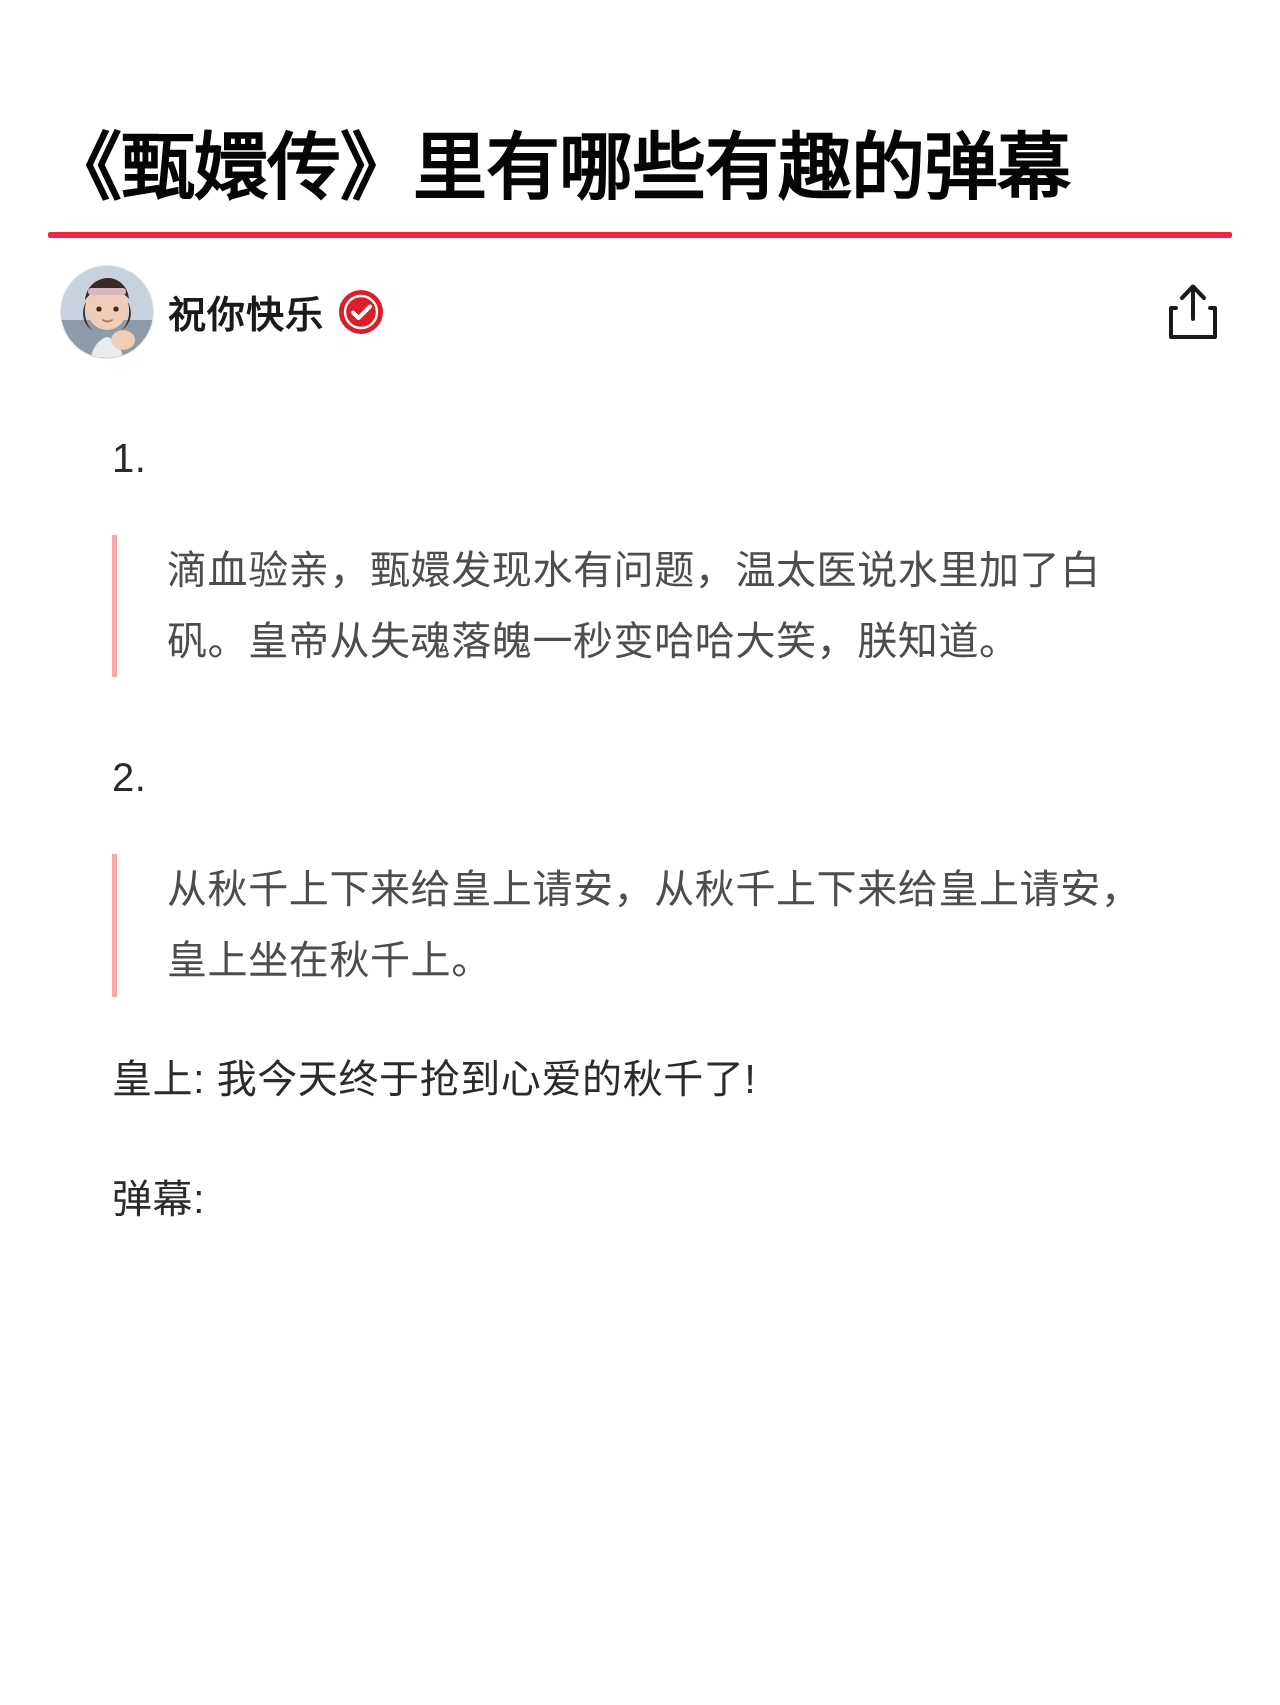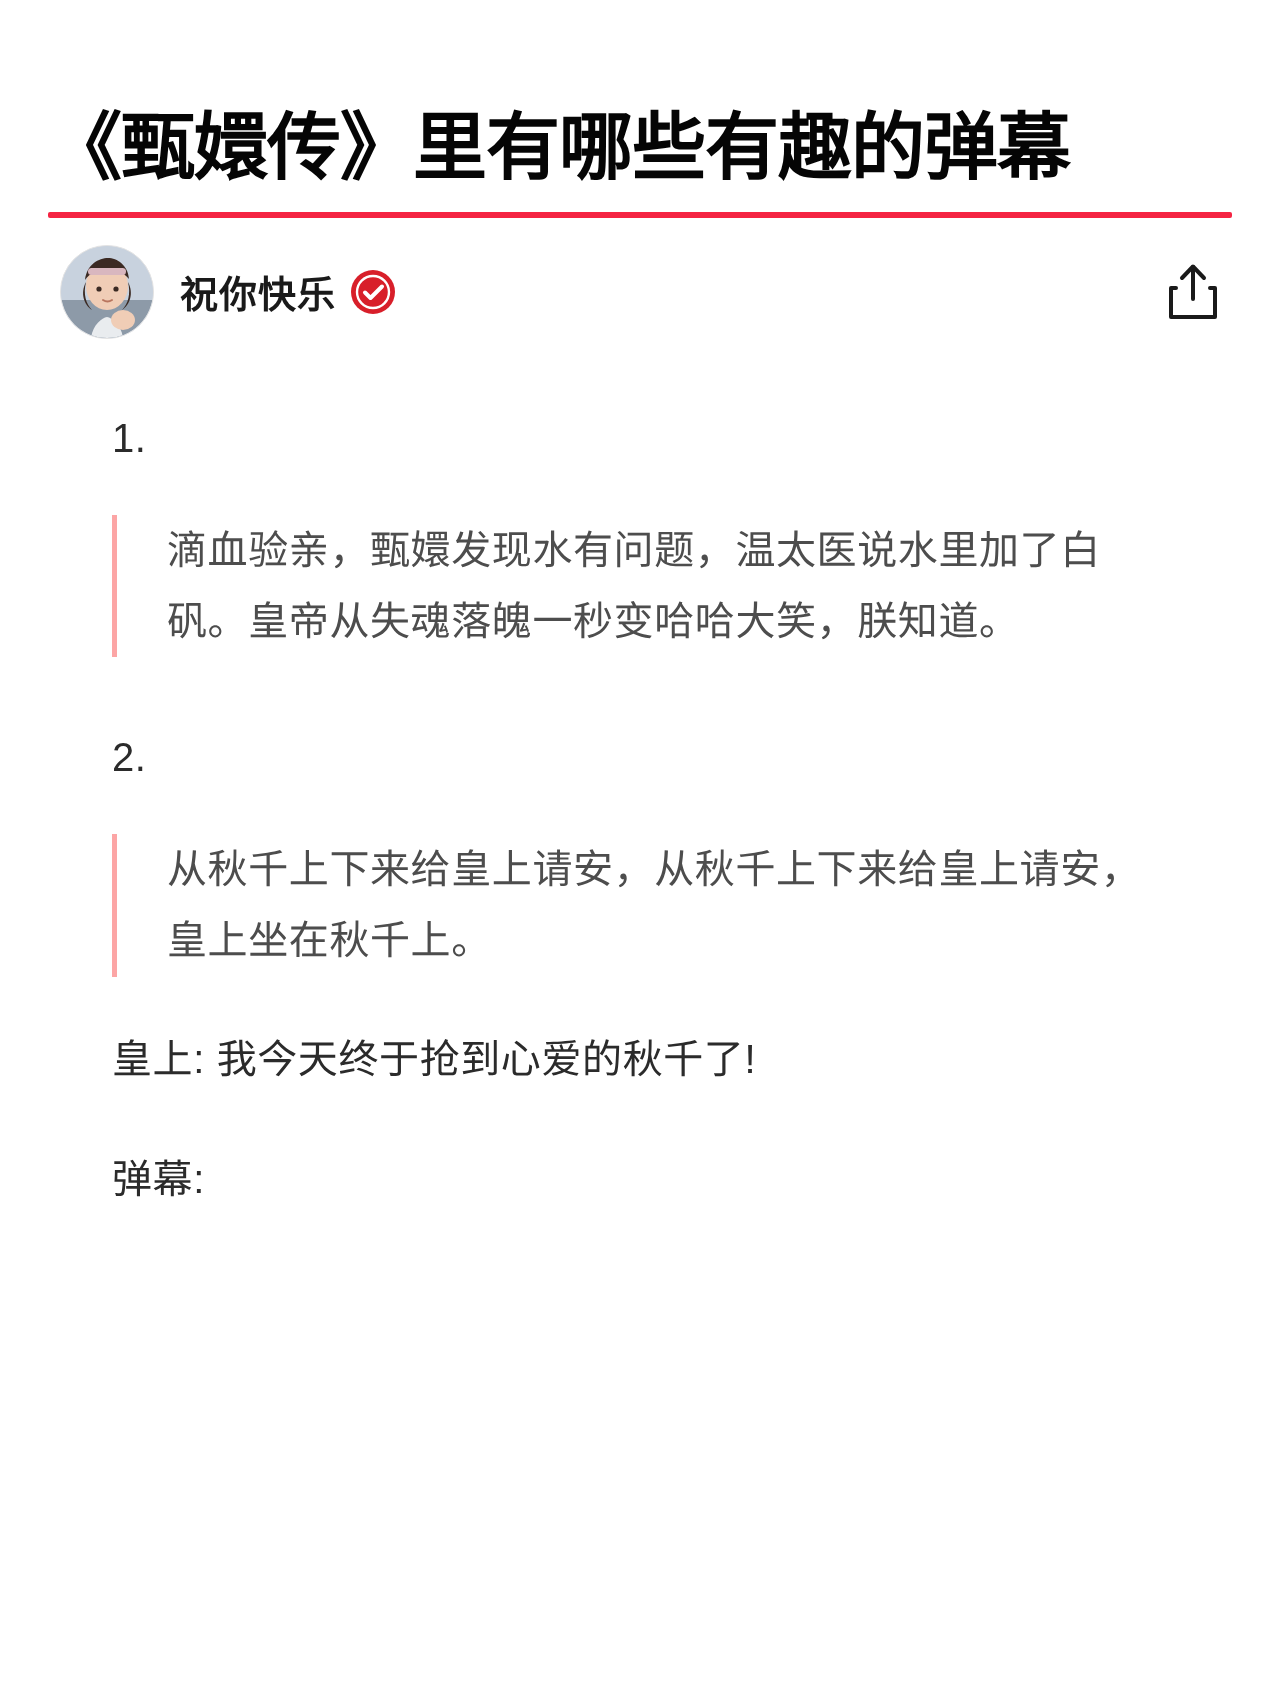--- a/index.html
+++ b/index.html
@@ -18,20 +18,21 @@
     position: relative;
     width: 1280px;
     height: 1705px;
     box-sizing: border-box;
     padding: 0 48px;
   }
 
   
   .title-wrap {
     padding-top: 107px;
+    margin-top: 20px;
   }
   .title {
     font-size: 74px;
     line-height: 1.12;
     font-weight: 700;
     letter-spacing: -1px;
     color: #050505;
     white-space: nowrap;
   }
   .title-rule {
@@ -55,21 +56,21 @@
     height: 92px;
     border-radius: 50%;
     flex: 0 0 auto;
     overflow: hidden;
     position: relative;
     background: #cfd6e0;
     border: 1px solid #e3e3e3;
   }
   .avatar svg { display: block; width: 100%; height: 100%; }
   .author-name {
-    margin-left: 26px;
+    margin-left: 14px;
     font-size: 38px;
     font-weight: 700;
     color: #1a1a1a;
     letter-spacing: 1px;
   }
   .verified {
     margin-left: 14px;
     width: 46px;
     height: 46px;
     flex: 0 0 auto;

